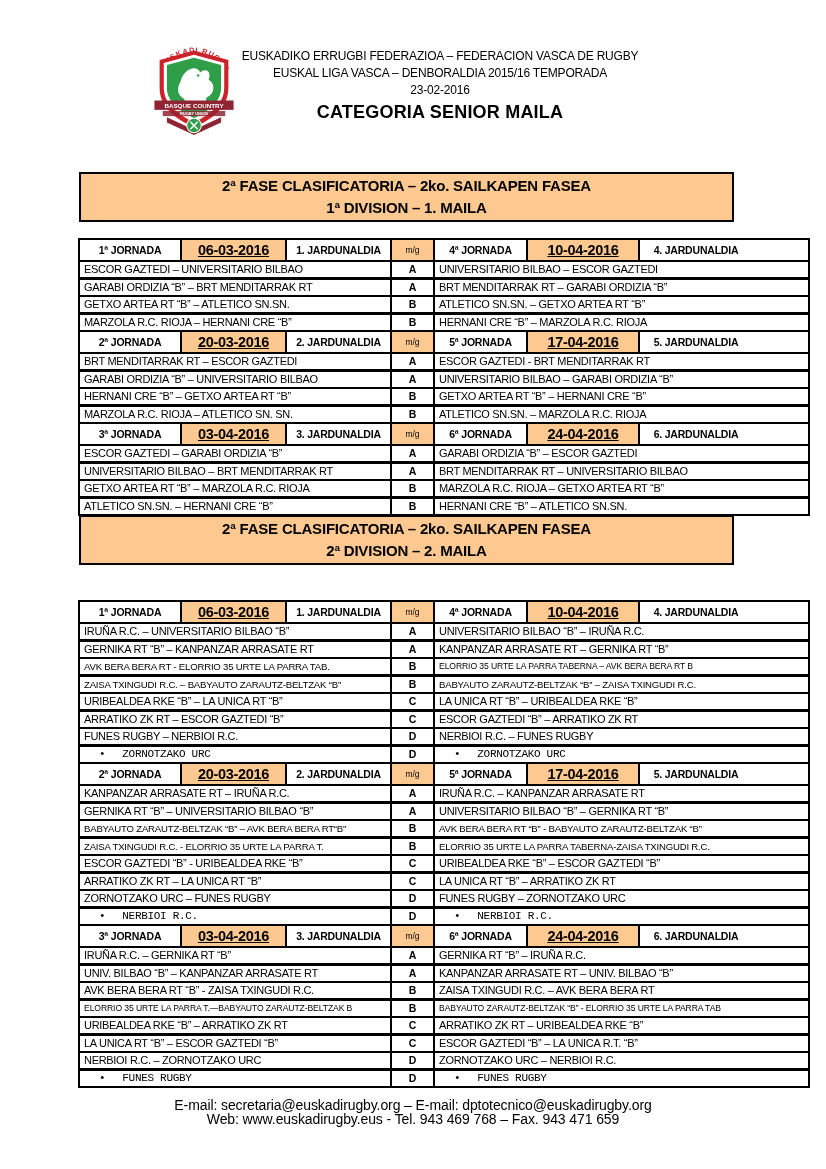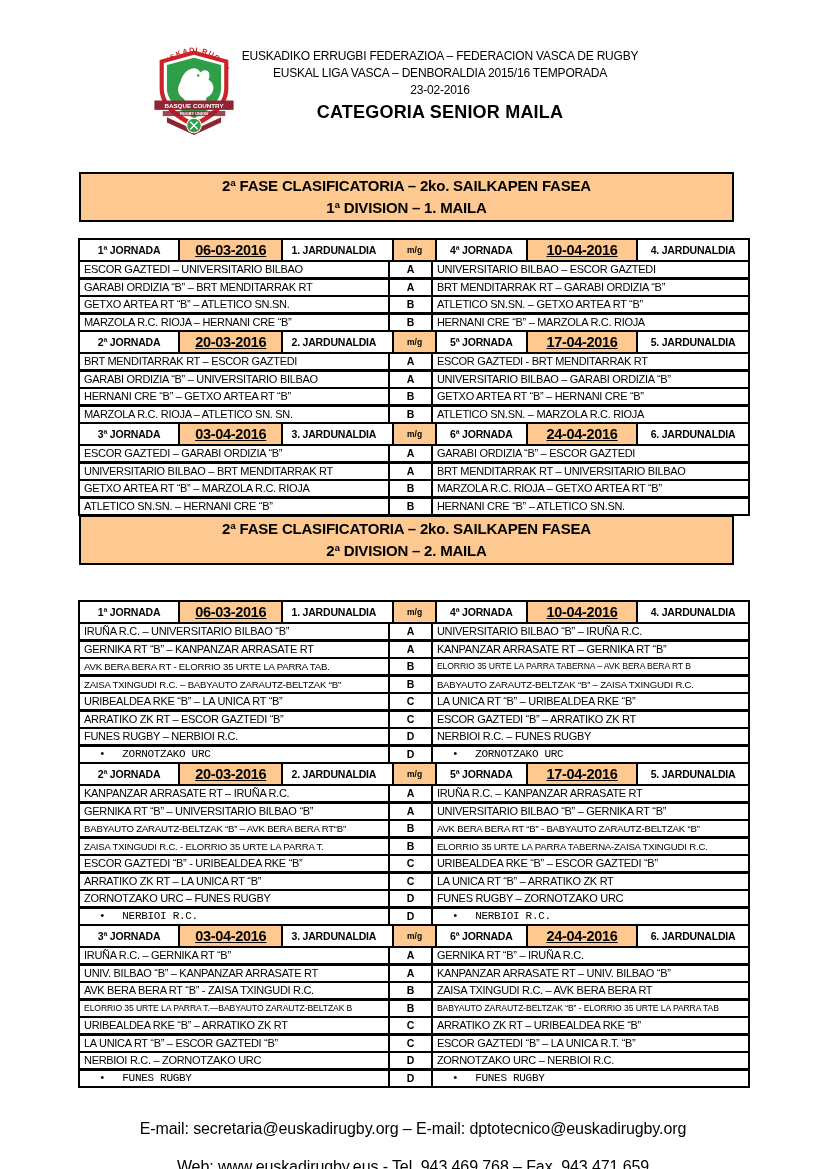--- a/index.html
+++ b/index.html
@@ -15,43 +15,43 @@
   
   .section-title{
     position:absolute;left:79px;width:651px;height:46px;
     border:2px solid #000;background:var(--accent,#fec990);
     display:flex;flex-direction:column;justify-content:center;text-align:center;
   }
   .section-title .t1,.section-title .t2{font-size:15px;font-weight:bold;line-height:22px;letter-spacing:-0.2px;}
   #section-title-0{top:172px;}
   #section-title-1{top:515px;}
   
-  .schedule{position:absolute;left:78px;width:672px;border:2px solid #000;box-sizing:border-box;background:#fff;}
+  .schedule{position:absolute;left:78px;width:732px;border:2px solid #000;box-sizing:border-box;background:#fff;}
   #schedule-0{top:238px;}
   #schedule-1{top:600px;}
   .trow{display:flex;border-top:2px solid #000;}
   .schedule .trow:first-child{border-top:none;}
   .trow.cont{border-top:3px solid #000000;}
   .c{box-sizing:border-box;border-left:2px solid #000;overflow:hidden;white-space:nowrap;}
   .trow .c:first-child{border-left:none;}
   .hrow .c{display:flex;align-items:center;justify-content:center;height:20px;}
   .jlabel{font-size:10.5px;font-weight:bold;letter-spacing:-0.2px;}
   .jdate{background:var(--accent,#fec990);font-size:14.5px;font-weight:bold;text-decoration:underline;letter-spacing:-0.3px;}
-  .mgh{background:var(--accent,#fec990);font-size:8.5px;font-weight:bold;margin-left:8px;}
+  .mgh{background:var(--accent,#fec990);font-size:8.5px;font-weight:normal;}
   .w1{width:100px}.w2{width:105px}.w3{width:105px}.w4{width:43px}.w5{width:93px}.w6{width:112px}.w7{width:114px}
   .bl{width:310px}.bm{width:43px}.br{width:319px}
   .body .c{height:15px;line-height:15px;}
   .match{font-size:11px;letter-spacing:-0.3px;padding:0 3px 0 4px;}
   .match.sm{font-size:9.6px;letter-spacing:-0.2px;}
   .match.xs{font-size:8.6px;letter-spacing:-0.1px;}
   .match.bullet{padding-left:19px;font-family:Liberation Mono, monospace;}
   .mgcell{font-size:10.5px;font-weight:bold;text-align:center;}
   
   .doc-footer{position:absolute;left:0;top:1098px;width:826px;text-align:center;}
-  .doc-footer .fl{font-size:16px;line-height:14px;letter-spacing:-0.1px;margin-top:24px;}
+  .doc-footer .fl{font-size:14px;line-height:14px;letter-spacing:-0.1px;}
 </style>
 </head>
 <body>
 
 <div class="page">
 
   <svg class="crest" viewBox="0 0 92 96">
     <defs>
         <path id="arcTop" d="M15,34 A34 34 0 0 1 77,34"></path>
       </defs>

